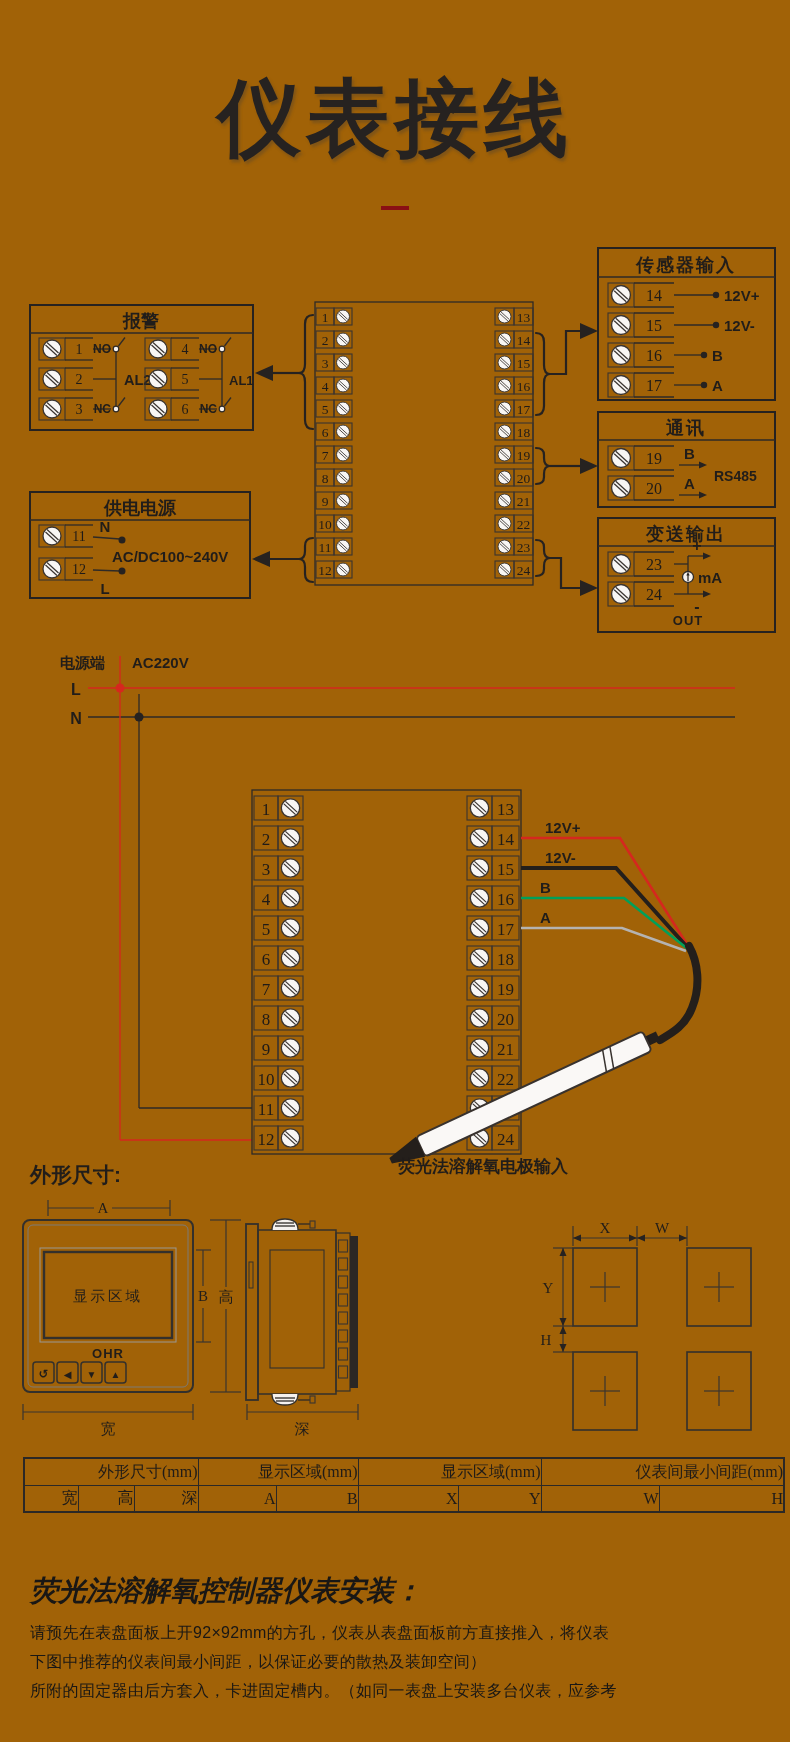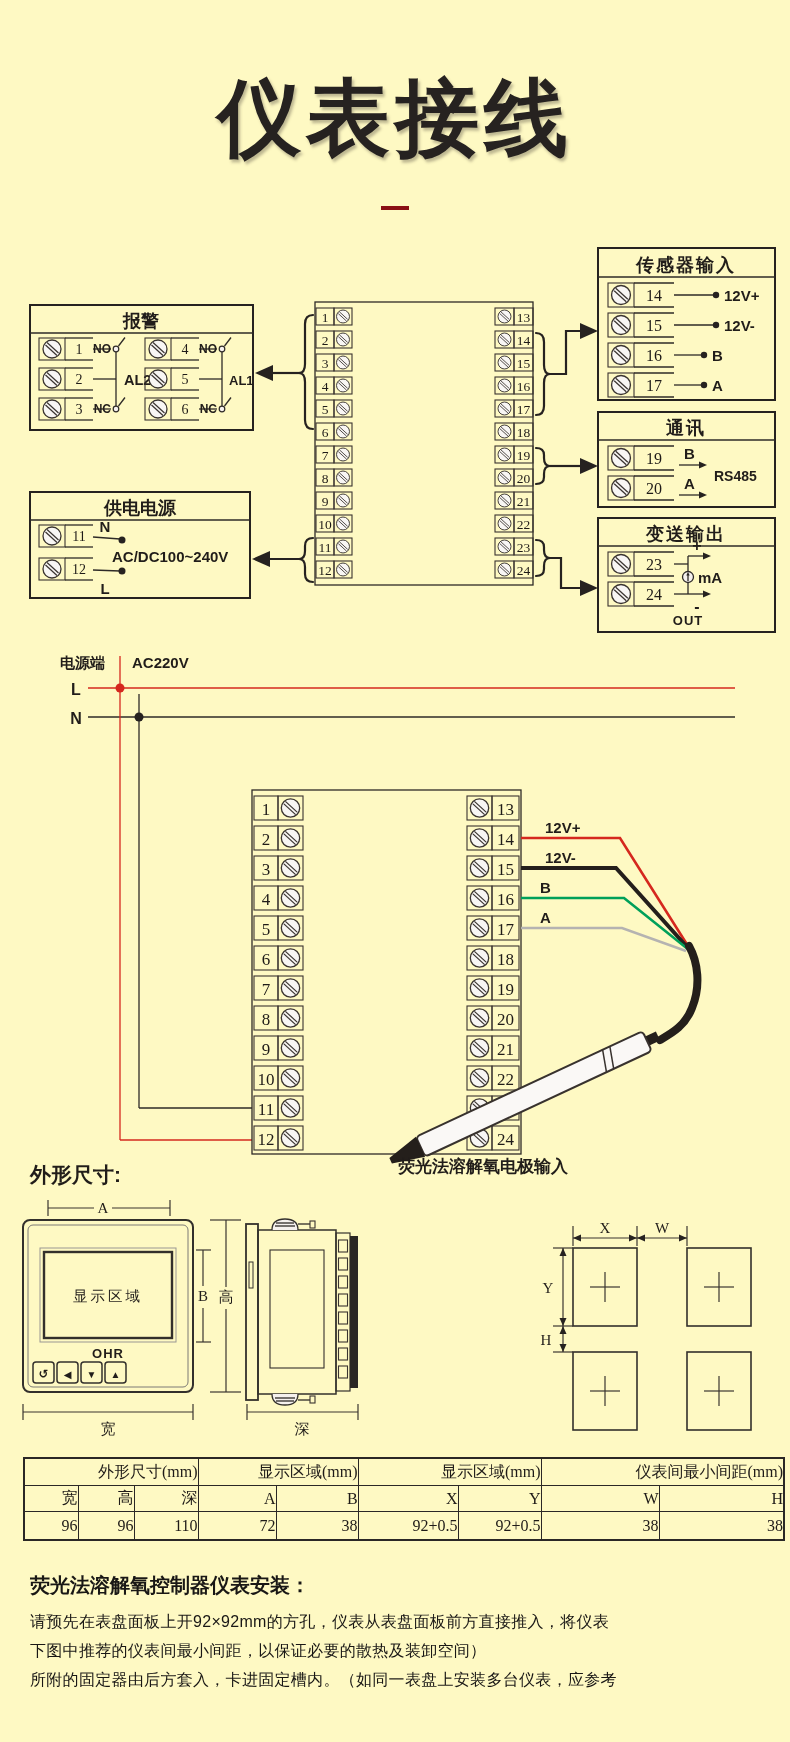--- a/index.html
+++ b/index.html
@@ -1,16 +1,16 @@
 <!DOCTYPE html>
 <html><head>
 <meta charset="utf-8">
 <style>
   html,body{margin:0;padding:0;background:#e9e5e2;}
-  .page{position:relative;width:790px;height:1742px;margin:0 auto;background:#fef9c3;overflow:hidden;
+  .page{position:relative;width:790px;height:1742px;margin:0 auto;background:#a16207;overflow:hidden;
         font-family:"Liberation Sans","DejaVu Sans",sans-serif;color:#211d1a;}
   .title{position:absolute;left:0;top:62px;width:790px;text-align:center;
          font-size:84px;font-weight:bold;letter-spacing:5px;color:#262220;
          text-shadow:2px 3px 3px rgba(70,60,52,.35);}
   .title-dash{position:absolute;left:381px;top:206px;width:28px;height:4px;background:#8a1014;}
   svg{position:absolute;left:0;top:0;}
   .cell{fill:none;stroke:#3a3430;stroke-width:1.1;}
   .tnum{fill:#1f1b18;font-family:"Liberation Serif","DejaVu Serif",serif;}
   .ln{stroke:#2e2a27;stroke-width:1.3;fill:none;}
   .ln2{stroke:#262220;stroke-width:2.2;fill:none;}
@@ -21,21 +21,21 @@
   .red{stroke:#d5281e;}
   .dim{stroke:#3a3430;stroke-width:1.2;fill:none;}
   .spec-table{position:absolute;left:23px;top:1457px;width:760px;border-collapse:collapse;table-layout:fixed;
               font-family:"Liberation Serif","DejaVu Serif",serif;font-size:16px;color:#1f1b18;}
   .spec-table td,.spec-table th{border:1.5px solid #2b2826;text-align:right;padding:0;font-weight:normal;}
   .spec-table{border:2px solid #2b2826;}
   .spec-table tr.r1 td{height:26px;}
   .spec-table tr.r2 td{height:25px;}
   .spec-table tr.r3 td{height:27px;}
   .install{position:absolute;left:30px;top:1572px;width:737px;color:#191715;}
-  .install h3{margin:0 0 8px 0;font-size:20px;font-weight:bold;}
+  .install h3{margin:0 0 8px 0;font-size:28px;font-weight:bold;font-style:italic;}
   .install div{font-size:16px;font-weight:normal;line-height:29px;letter-spacing:.3px;}
 </style>
 </head>
 <body>
 
 <div class="page">
 
   <div class="title">仪表接线</div>
   <div class="title-dash"></div>
 
@@ -628,31 +628,20 @@
       <td>宽</td>
       <td>高</td>
       <td>深</td>
       <td>A</td>
       <td>B</td>
       <td>X</td>
       <td>Y</td>
       <td>W</td>
       <td>H</td>
     </tr>
-    <tr class="r3">
-      <td>96</td>
-      <td>96</td>
-      <td>110</td>
-      <td>72</td>
-      <td>38</td>
-      <td>92+0.5</td>
-      <td>92+0.5</td>
-      <td>38</td>
-      <td>38</td>
-    </tr>
   </tbody>
     </table>
 
   <div class="install">
     <h3>荧光法溶解氧控制器仪表安装：</h3>
     <div>请预先在表盘面板上开92×92mm的方孔，仪表从表盘面板前方直接推入，将仪表</div>
     <div>下图中推荐的仪表间最小间距，以保证必要的散热及装卸空间）</div>
     <div>所附的固定器由后方套入，卡进固定槽内。（如同一表盘上安装多台仪表，应参考</div>
   </div>
 

